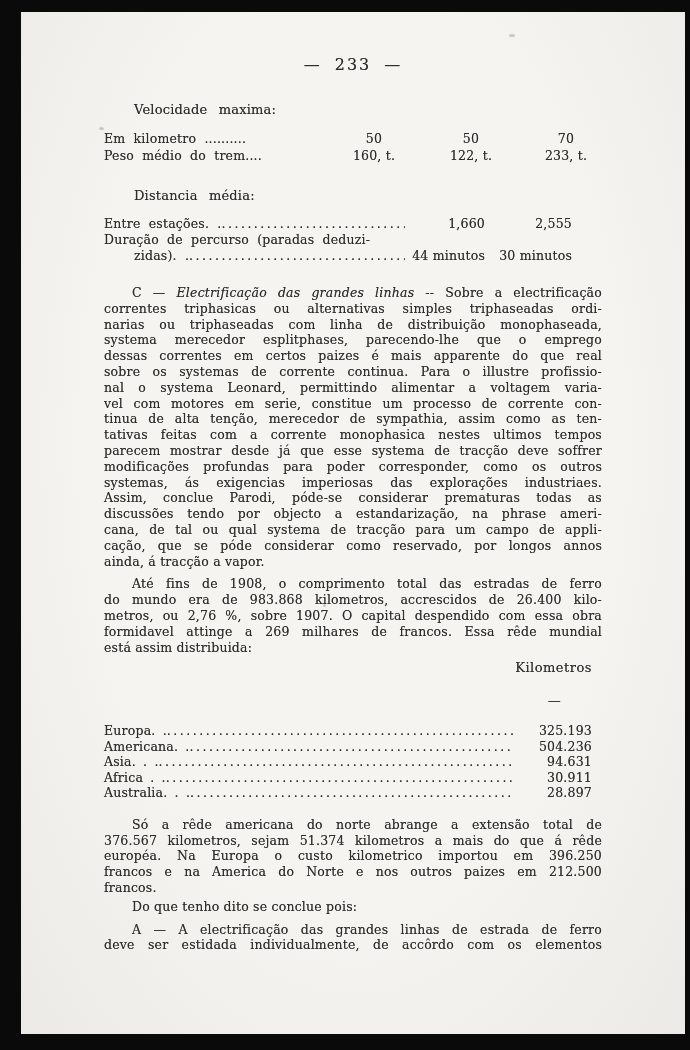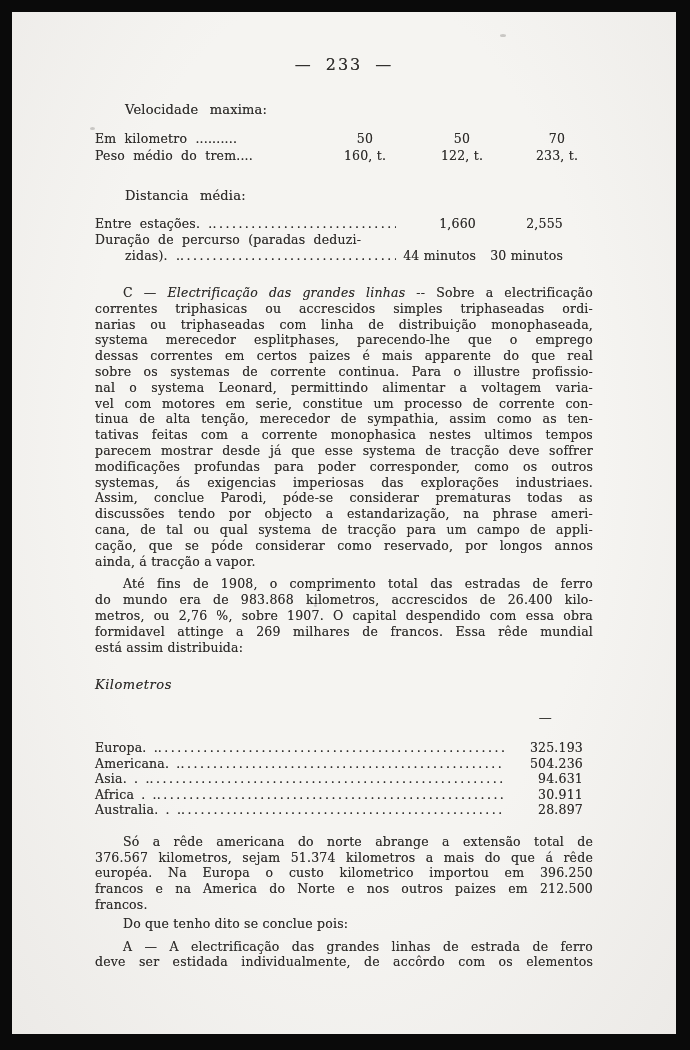--- a/index.html
+++ b/index.html
@@ -4,21 +4,21 @@
 <style>
   html,body{margin:0;padding:0;}
   body{
     width:690px;height:1050px;
     background:#0a0a0a;
     position:relative;
     font-family:"DejaVu Serif", serif;
     overflow:hidden;
   }
   .page{
-    position:absolute;left:12px;top:12px;
+    position:absolute;left:21px;top:12px;
     width:664px;height:1022px;
     background:radial-gradient(ellipse at 50% 42%, #f5f4f1 55%, #eceae7 100%);
     color:#2e2c2a;
     overflow:hidden;
   }
   .content{
     padding:0 83px;
     text-shadow:0 0 0.5px rgba(46,44,42,0.55);
     letter-spacing:0.2px;
   }
@@ -66,23 +66,23 @@
   .tline.indent{padding-left:28px;}
 
   .p-elec{margin-top:21px;}
   .p-total{margin-top:7px;}
   .p-net{margin-top:16px;}
   .p-concl{margin-top:3px;}
   .p-a{margin-top:7px;}
 
   
   .kil-heading{
-    margin-top:22px;
+    margin-top:5px;
+    text-align:right;
     padding-right:10px;
-    font-style:italic;
     font-size:13px;
     line-height:16px;
     letter-spacing:0.5px;
   }
   .kil-dash{
     margin-top:20px;
     text-align:right;
     padding-right:41px;
     font-size:13px;
     line-height:10px;
@@ -143,21 +143,21 @@
       <div class="drow">
         <span class="dlabel wrapline">zidas). .</span>
         <span class="dleader">......................................................................</span>
         <span class="dcol1">44 minutos</span>
         <span class="dcol2">30 minutos</span>
       </div>
     </div>
 
     <div class="para p-elec">
         <div class="tline indent"><span>C — </span><span style="font-style: italic;">Electrificação das grandes linhas</span><span> -- Sobre a electrificação</span></div>
-        <div class="tline">correntes triphasicas ou accrescidos simples triphaseadas ordi-</div>
+        <div class="tline">correntes triphasicas ou alternativas simples triphaseadas ordi-</div>
         <div class="tline">narias ou triphaseadas com linha de distribuição monophaseada,</div>
         <div class="tline">systema merecedor esplitphases, parecendo-lhe que o emprego</div>
         <div class="tline">dessas correntes em certos paizes é mais apparente do que real</div>
         <div class="tline">sobre os systemas de corrente continua. Para o illustre profissio-</div>
         <div class="tline">nal o systema Leonard, permittindo alimentar a voltagem varia-</div>
         <div class="tline">vel com motores em serie, constitue um processo de corrente con-</div>
         <div class="tline">tinua de alta tenção, merecedor de sympathia, assim como as ten-</div>
         <div class="tline">tativas feitas com a corrente monophasica nestes ultimos tempos</div>
         <div class="tline">parecem mostrar desde já que esse systema de tracção deve soffrer</div>
         <div class="tline">modificações profundas para poder corresponder, como os outros</div>

